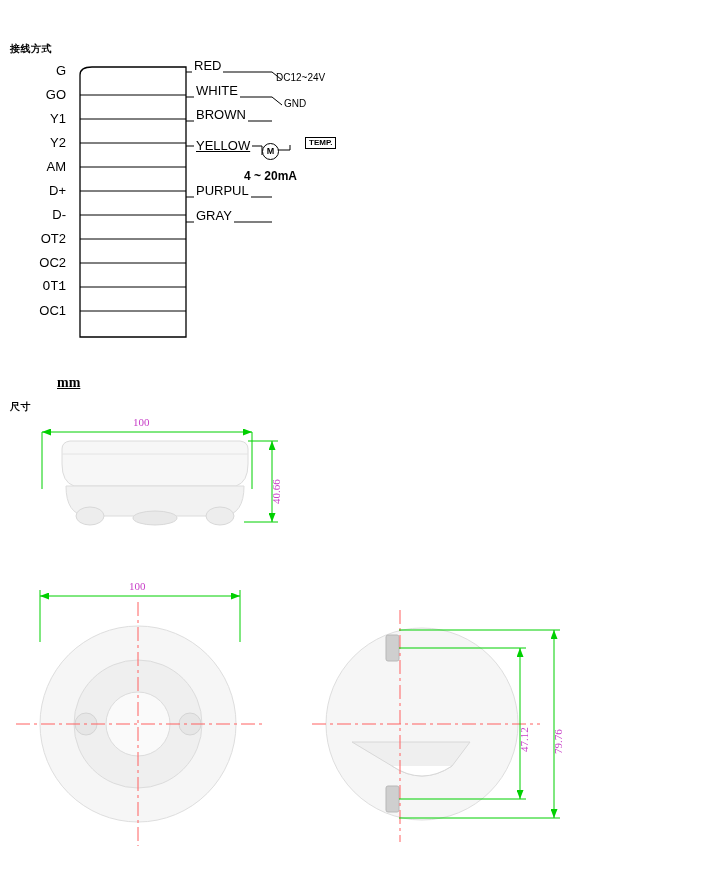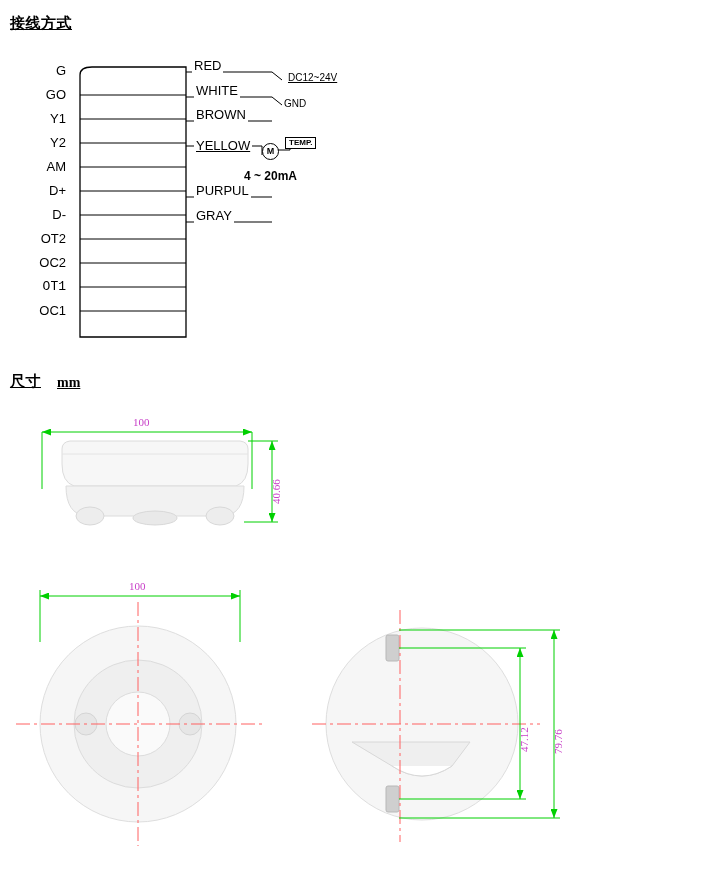--- a/index.html
+++ b/index.html
@@ -12,25 +12,25 @@
     height: 869px;
     position: relative;
     font-family: "Liberation Sans", sans-serif;
     color: #000000;
     overflow: hidden;
   }
 
   
   .section-title {
     position: absolute;
-    font-size: 15px;
-    font-weight: bold;
-    text-decoration: underline;
+    font-size: 10px;
+    font-weight: bold;
     letter-spacing: 0.5px;
     white-space: nowrap;
+    margin-top: 28px;
   }
   #wiring-title { left: 10px; top: 14px; }
   #dim-title    { left: 10px; top: 372px; }
   #dim-unit {
     position: absolute;
     left: 57px;
     top: 375px;
     font-size: 14px;
     font-weight: bold;
     text-decoration: underline;
@@ -71,20 +71,21 @@
     white-space: nowrap;
   }
   .temp-box {
     position: absolute;
     border: 1px solid #000;
     font-size: 8px;
     font-weight: bold;
     padding: 1px 3px;
     background: #fff;
     line-height: 1;
+    margin-left: 20px;
   }
   .motor-circle {
     position: absolute;
     width: 15px;
     height: 15px;
     border: 1px solid #000;
     border-radius: 50%;
     background: #fff;
     font-size: 9px;
     font-weight: bold;
@@ -162,21 +163,21 @@
   <div class="term-label" style="left:22px; top:224px;font-family:Liberation Mono, monospace;">OT1</div>
   <div class="term-label" style="left:22px; top:248px;">OC1</div>
 
   <div class="wire-label" style="left:192px; top:3px;">RED</div>
   <div class="wire-label" style="left:194px; top:28px;">WHITE</div>
   <div class="wire-label" style="left:194px; top:52px;">BROWN</div>
   <div class="wire-label" style="left:194px; top:83px;text-decoration:underline;">YELLOW</div>
   <div class="wire-label" style="left:194px; top:128px;">PURPUL</div>
   <div class="wire-label" style="left:194px; top:153px;">GRAY</div>
 
-  <div class="wire-small" style="left:288px; top:17px;text-decoration:underline;">DC12~24V</div>
+  <div class="wire-small" style="left:276px; top:17px;">DC12~24V</div>
   <div class="wire-small" style="left:284px; top:43px;">GND</div>
 
   <div class="motor-circle" style="left:262px; top:88px;">M</div>
   <div class="temp-box" style="left:285px; top:82px;">TEMP.</div>
   <div class="ma-label" style="left:244px; top:108px;margin-top:6px;">4 ~ 20mA</div>
 </div>
 
 <div class="section-title" id="dim-title">尺寸</div>
 <div id="dim-unit">mm</div>
 

